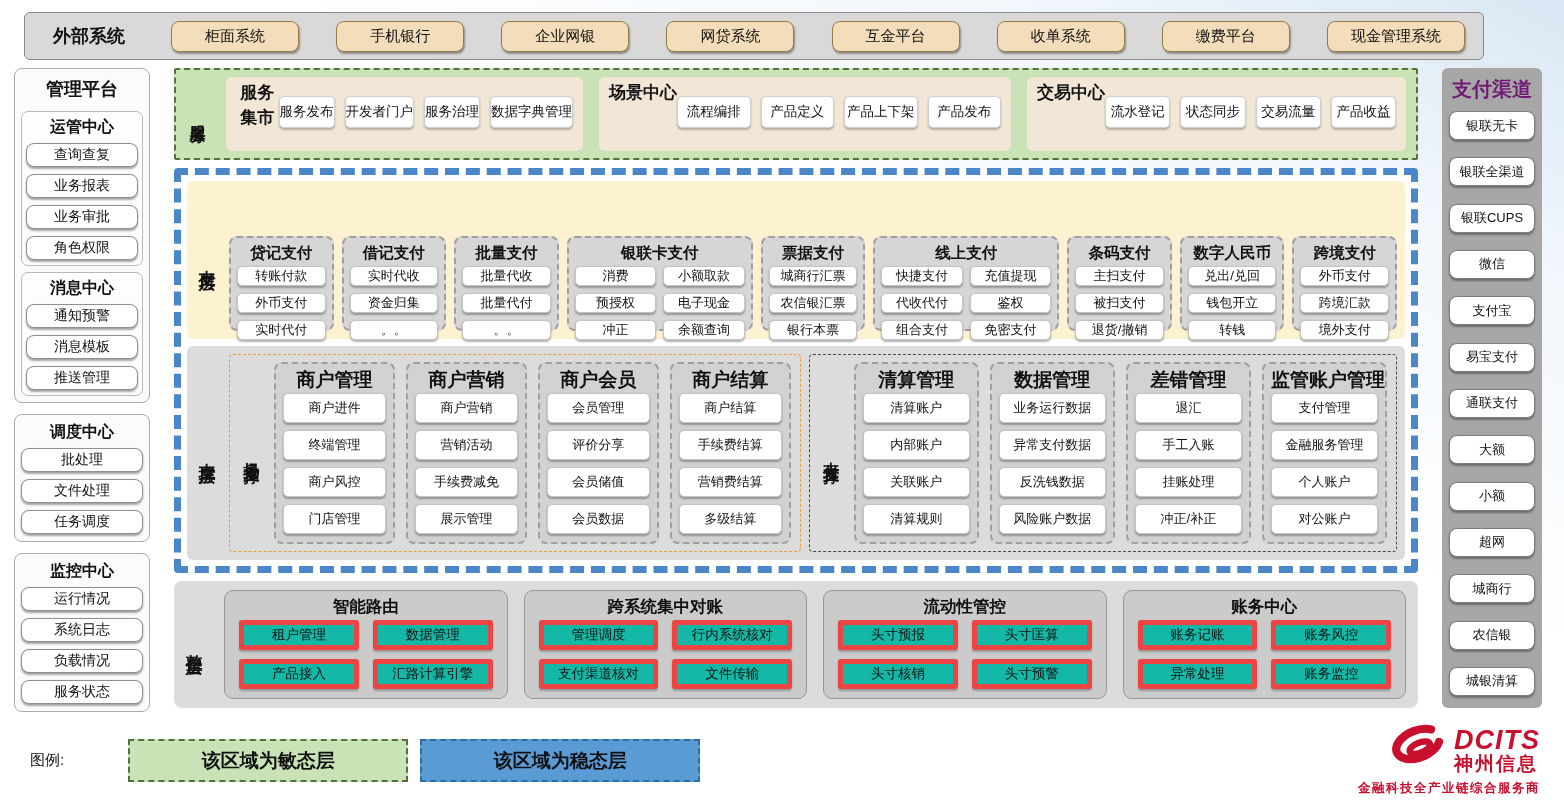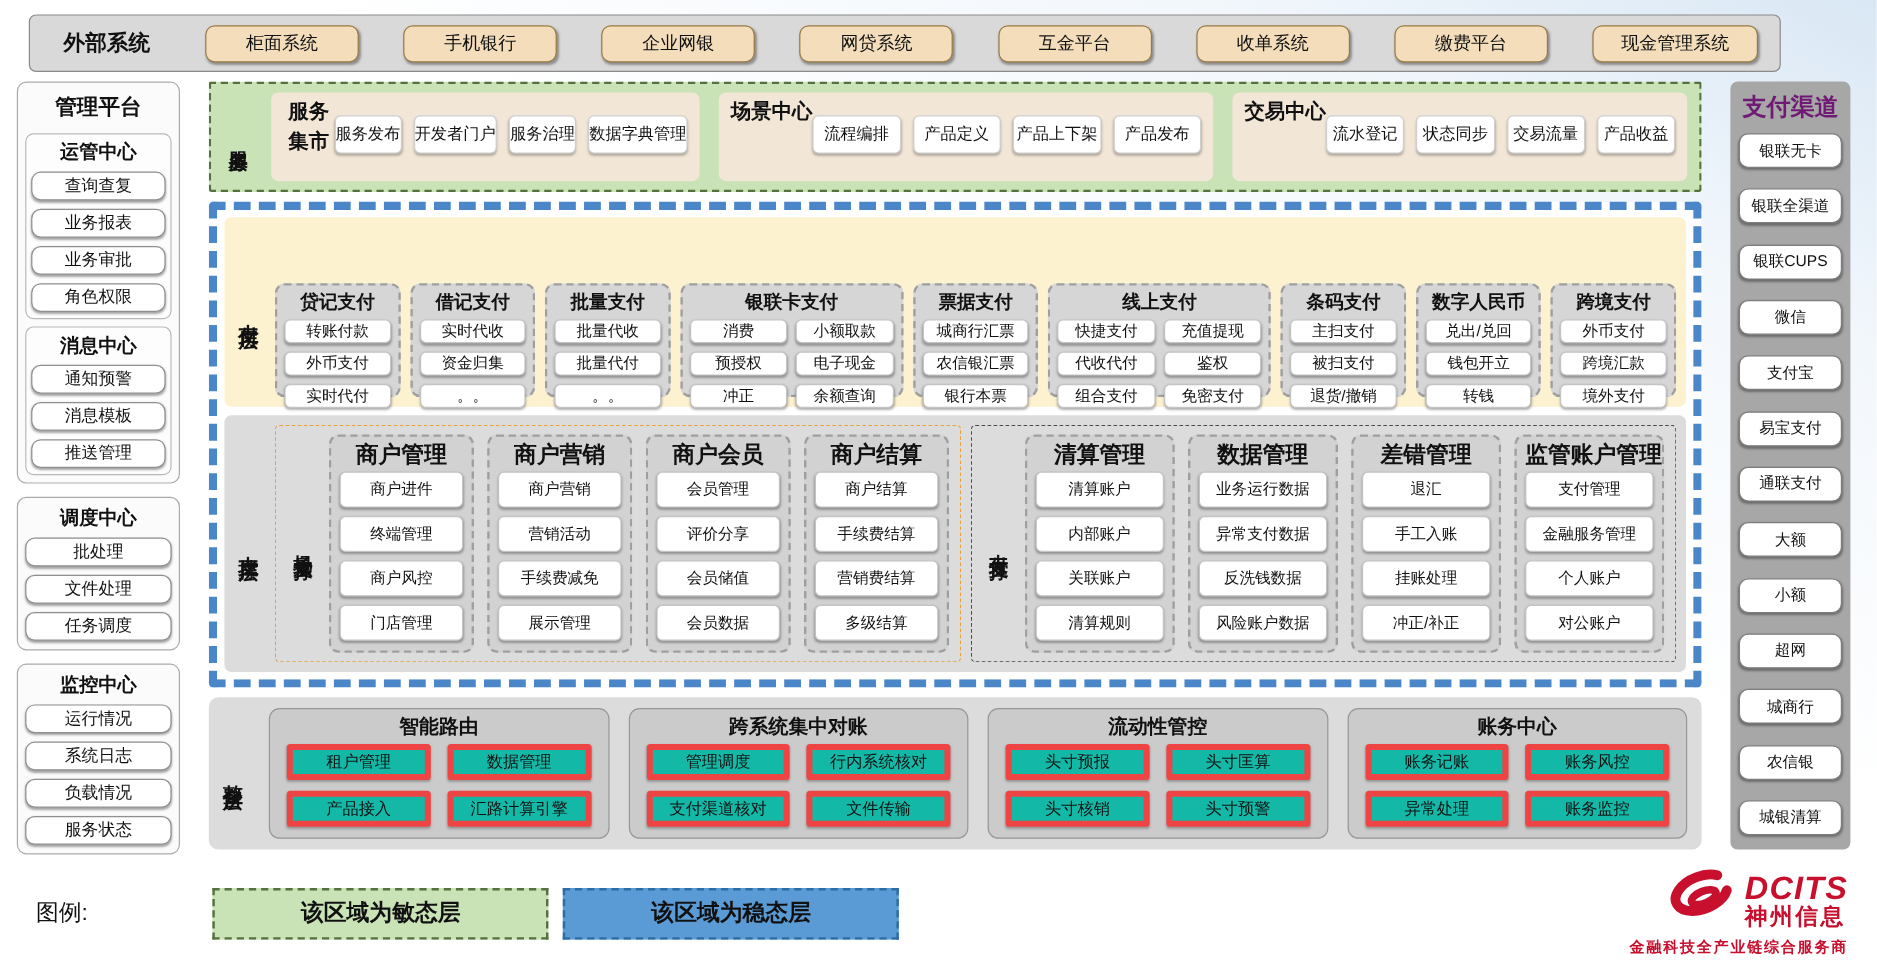--- a/index.html
+++ b/index.html
@@ -147,21 +147,21 @@
   .pc-items { flex:1; display:flex; flex-direction:column; justify-content:space-between; margin-top:8px; }
   .pc-btn {
     height:29px; background:#fff; border:1px solid #7d7d7d; border-radius:8px;
     box-shadow:0 1.5px 2px rgba(0,0,0,.35);
     display:flex; align-items:center; justify-content:center; font-size:13px; white-space:nowrap;
   }
 
   
   .bottomrow { display:flex; align-items:center; margin-top:16px; padding:0 24px 0 30px; }
   .legend { display:flex; align-items:center; gap:12px; }
-  .legend-label { font-size:19px; margin-right:92px; }
+  .legend-label { font-size:15px; margin-right:52px; }
   .legend-box { width:280px; height:43px; display:flex; align-items:center; justify-content:center; font-size:19px; font-weight:bold; }
   .legend-box.agile { background:#c9e2b6; border:2.5px dashed #54713f; }
   .legend-box.stable { background:#5b9bd5; border:2.5px dashed #2e6da4; }
 
   .logo { margin-left:auto; display:flex; flex-direction:column; align-items:flex-end; }
   .logo-top { display:flex; align-items:center; gap:6px; }
   .logo-texts { display:flex; flex-direction:column; align-items:flex-start; line-height:1.05; }
   .logo-brand { color:#c8102e; font-size:27px; font-weight:bold; font-style:italic; letter-spacing:1px; }
   .logo-name { color:#c8102e; font-size:19px; font-weight:bold; letter-spacing:2px; }
   .logo-tagline { color:#c8102e; font-size:12.5px; font-weight:bold; letter-spacing:1.5px; margin-top:4px; }

